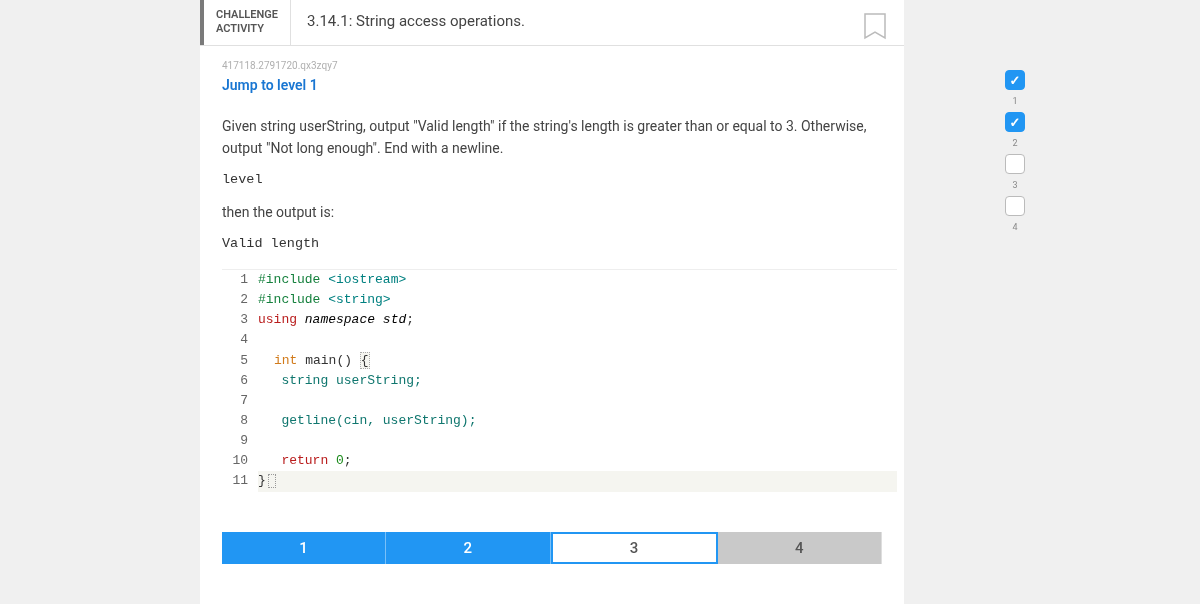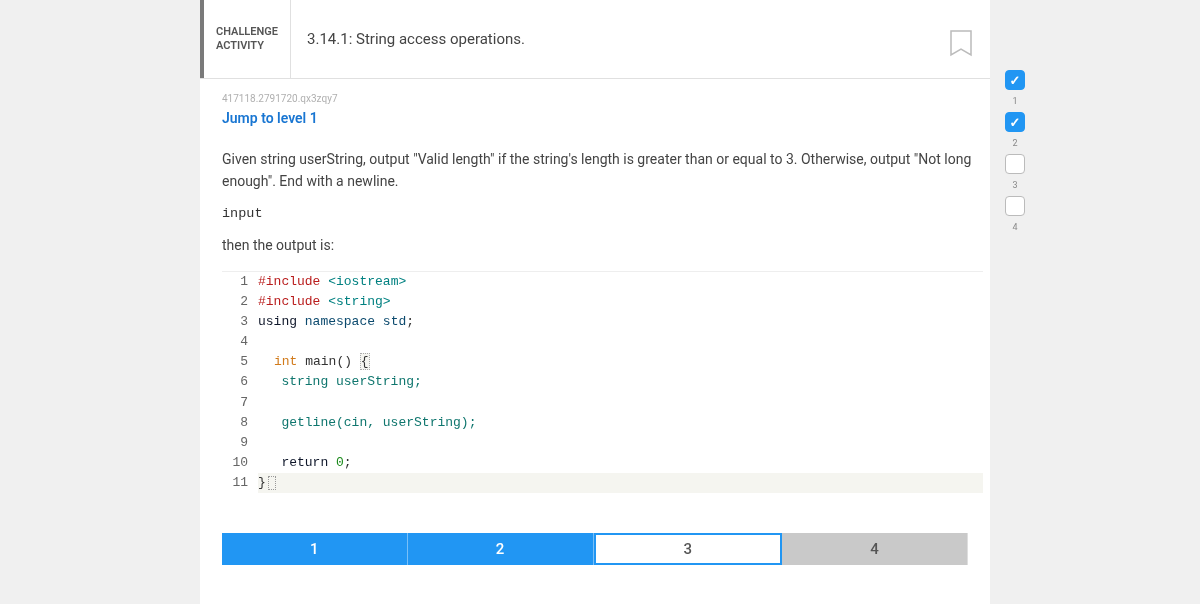--- a/index.html
+++ b/index.html
@@ -13,21 +13,21 @@
     width: 1200px;
     height: 604px;
     position: relative;
     background: #f0f0f0;
     overflow: hidden;
   }
   .card {
     position: absolute;
     left: 200px;
     top: 0;
-    width: 790px;
+    width: 704px;
     background: #fff;
     min-height: 604px;
   }
   .card-header {
     display: flex;
     align-items: stretch;
     border-bottom: 1px solid #e0e0e0;
   }
   .header-label {
     border-left: 4px solid #7a7a7a;
@@ -35,21 +35,21 @@
     font-size: 11px;
     font-weight: 600;
     color: #555;
     line-height: 1.3;
     border-right: 1px solid #e0e0e0;
     display:flex;
     flex-direction:column;
     justify-content:center;
   }
   .header-title {
-    padding: 30px 16px;
+    padding: 12px 16px;
     font-size: 15px;
     color: #444;
     flex: 1;
   }
   .bookmark {
     width: 30px;
     margin: 10px 14px 0 0;
     display:flex;
     align-items:center;
     justify-content:center;
@@ -94,26 +94,26 @@
   .gutter {
     width: 36px;
     text-align: right;
     padding-right: 10px;
     color: #666;
     background: #fff;
     user-select: none;
   }
   .code-content { flex:1; white-space: pre; }
   .code-line.highlight .code-content { background: #f5f5f0; }
-  .tok-kw   { color: #0f172a; }               
-  .tok-pp   { color: #b91c1c; }               
+  .tok-kw   { color: #b91c1c; }               
+  .tok-pp   { color: #15803d; }               
   .tok-type { color: #d17a1a; margin-left: 16px; }               
   .tok-id   { color: #0f766e; }
   .tok-fn   { color: #333; font-family: Liberation Mono, monospace; }
-  .tok-ns   { color: #0c4a6e; }               
+  .tok-ns   { color: #000000; font-style: italic; }               
   .tok-str  { color: #008080; }               
   .tok-num  { color: #1a8a1a; }
   .tok-punc { color: #333; }
   .box-cursor {
     display:inline-block;
     border:1px dotted #999;
     width:8px; height:14px;
     vertical-align:middle;
     margin-left:2px;
   }
@@ -178,22 +178,23 @@
           </svg>
       </div>
     </div>
 
     <div class="card-body">
       <div class="small-id">417118.2791720.qx3zqy7</div>
       <a class="jump-link">Jump to level 1</a>
 
       <div class="prompt">
         <p>Given string userString, output "Valid length" if the string's length is greater than or equal to 3. Otherwise, output "Not long enough". End with a newline.</p>
-        <p class="mono">input</p>
+        <p class="mono">level</p>
         <p>then the output is:</p>
+        <p class="mono">Valid length</p>
       </div>
 
       <div class="code-editor">
         <div class="code-line">
             <div class="gutter">1</div>
             <div class="code-content"><span class="tok-pp">#include </span><span class="tok-str">&lt;iostream&gt;</span></div>
           </div>
         <div class="code-line">
             <div class="gutter">2</div>
             <div class="code-content"><span class="tok-pp">#include </span><span class="tok-str">&lt;string&gt;</span></div>

